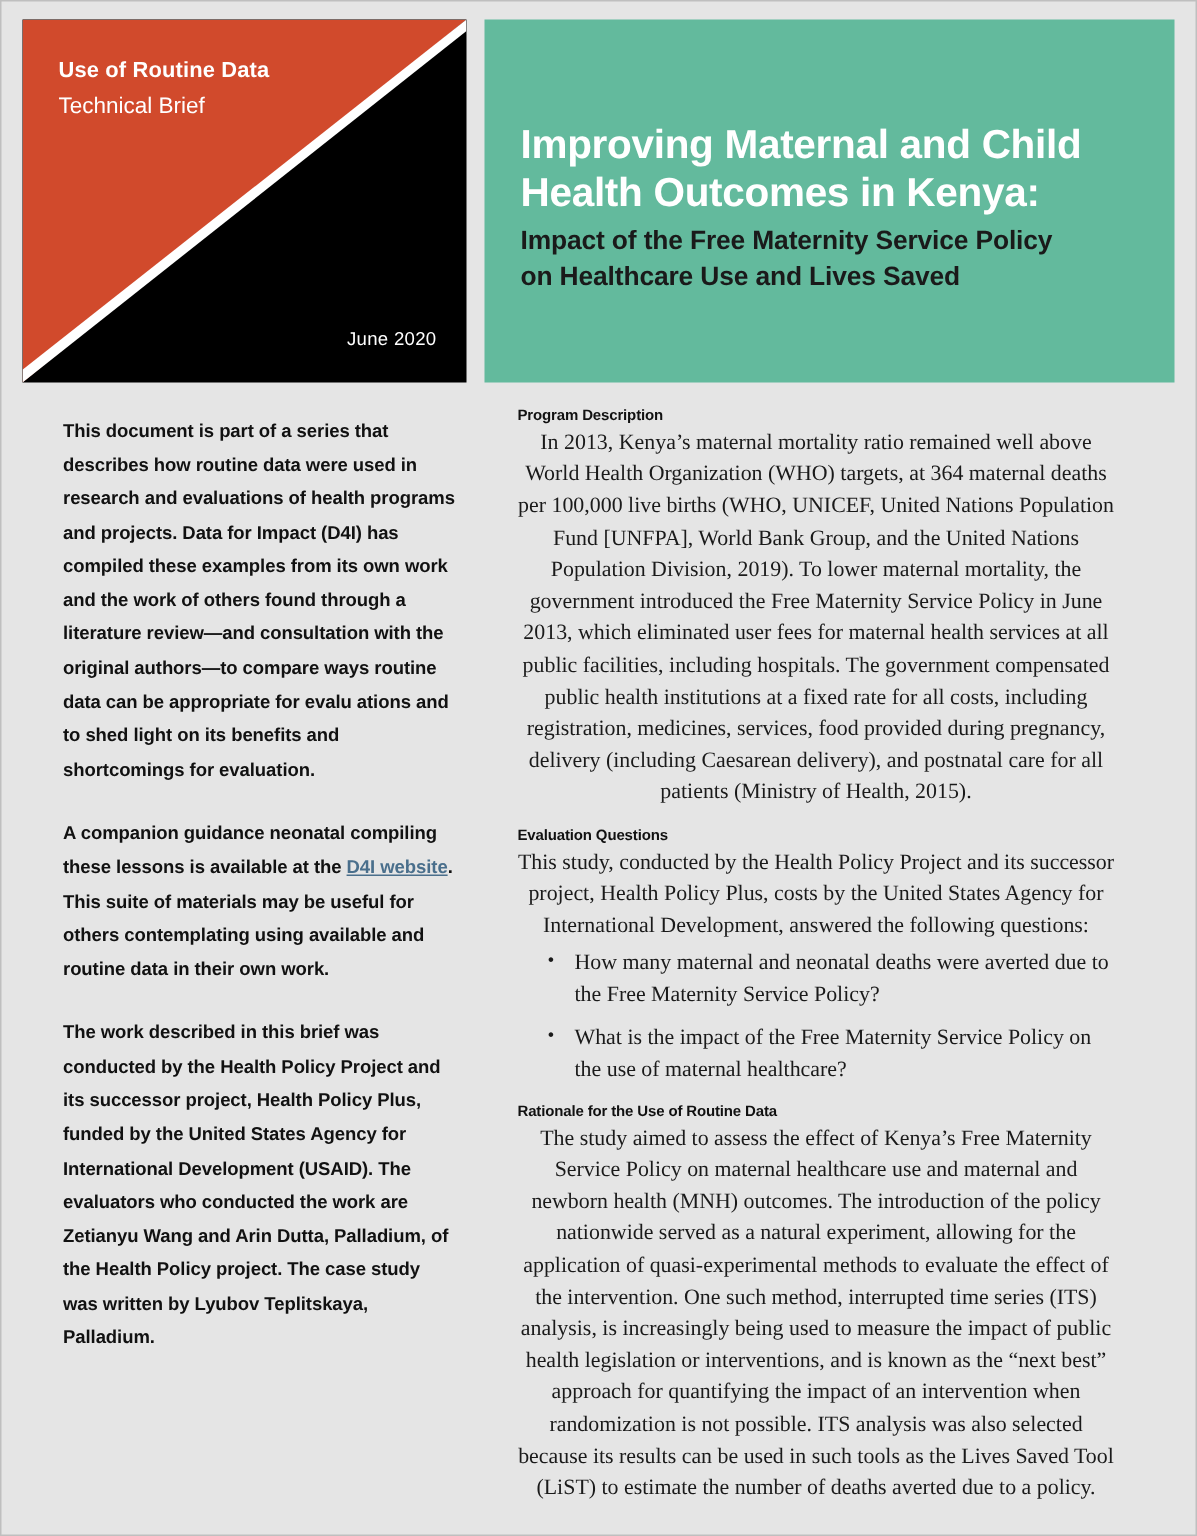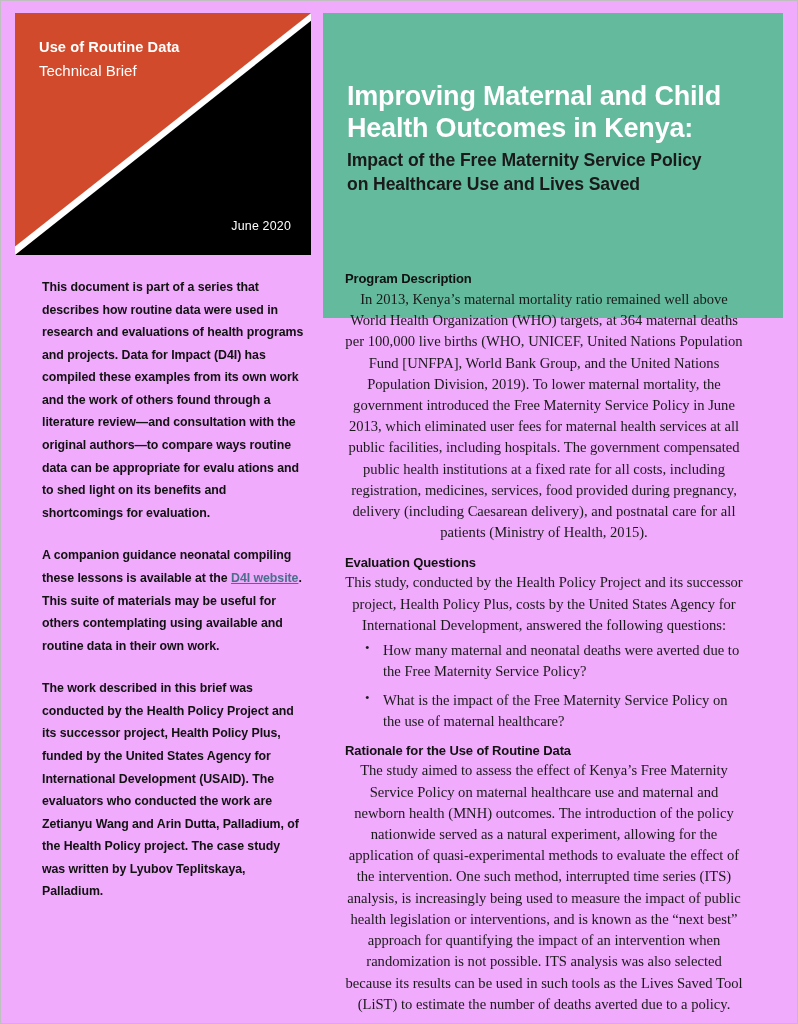--- a/index.html
+++ b/index.html
@@ -8,21 +8,21 @@
     width: 798px;
     height: 1024px;
     background: #ffffff;
     overflow: hidden;
   }
 
   .page {
     position: relative;
     width: 798px;
     height: 1024px;
-    background: #f0abfc;
+    background: #e5e5e5;
     border: 1px solid #bfbfbf;
     overflow: hidden;
   }
 
   
   .header {
     position: absolute;
     left: 0;
     top: 0;
     width: 798px;
@@ -83,21 +83,21 @@
     letter-spacing: 0.2px;
     text-align: right;
   }
 
   
   .title-block {
     position: absolute;
     left: 322px;
     top: 12px;
     width: 460px;
-    height: 305px;
+    height: 242px;
     background: #63ba9d;
   }
   .title-inner {
     position: absolute;
     left: 24px;
     top: 68px;
     right: 14px;
   }
   .main-title {
     font-family: "Liberation Sans", sans-serif;
@@ -150,21 +150,21 @@
 
   
   .main {
     position: absolute;
     left: 344px;
     top: 8px;
     width: 398px;
   }
   .main h2 {
     font-family: "Liberation Sans", sans-serif;
-    font-size: 13px;
+    font-size: 10px;
     font-weight: bold;
     color: #111111;
     line-height: 1.3;
     margin-bottom: 1px;
     letter-spacing: -0.1px;
   }
   .main p {
     font-family: "Liberation Serif", serif;
     font-size: 14.6px;
     color: #1a1a1a;

